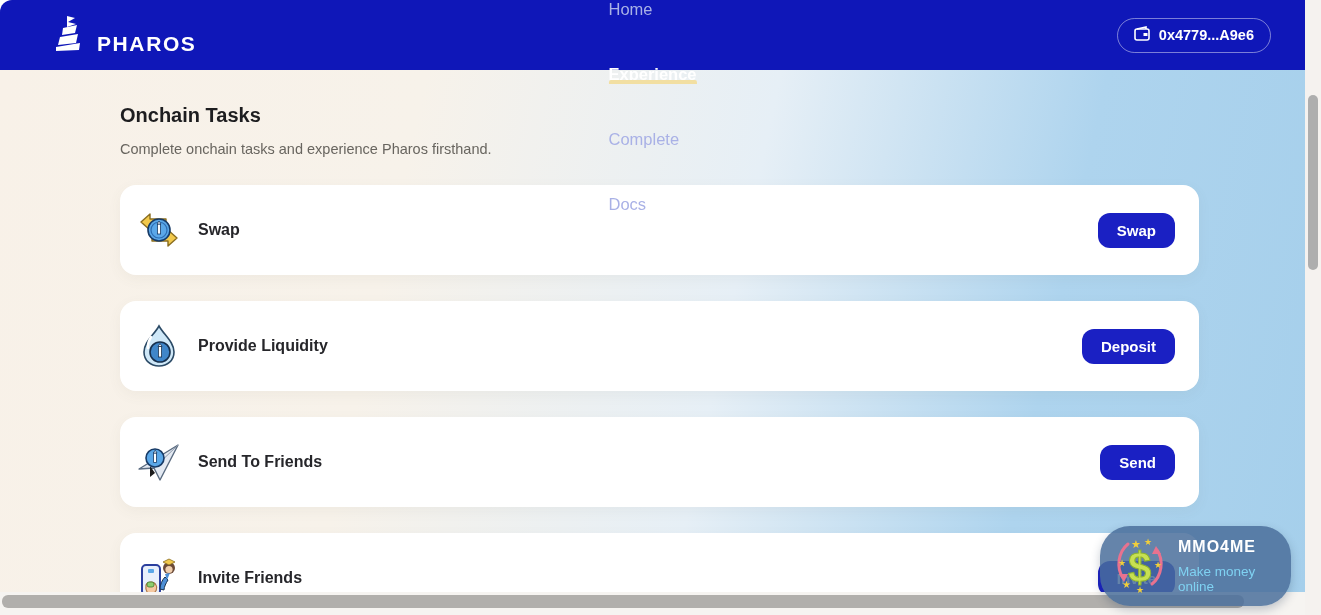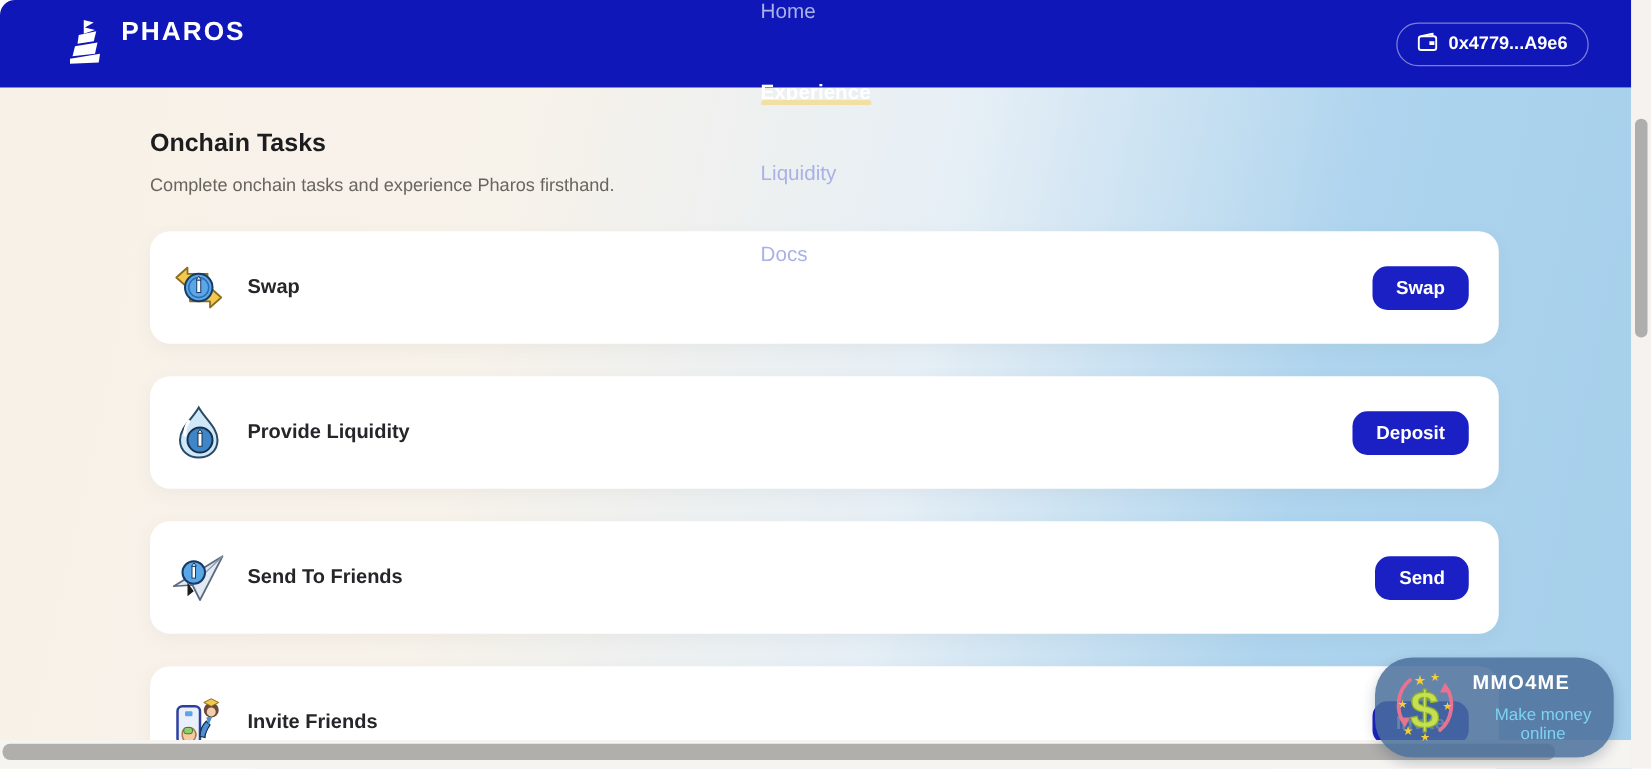--- a/index.html
+++ b/index.html
@@ -11,21 +11,21 @@
     --nav-link:#a9b1e6; --bg-cream:#f8f1e8; --bg-blue:#aed4ee;
     --wm-bg:rgba(74,111,155,0.85); --wm-subtitle:#7fd2f2;
   }
 
   
   .navbar {
     position:absolute; left:0; top:0; width:1305px; height:70px;
     background:var(--navbar); border-top-left-radius:12px;
     display:flex; align-items:center; z-index:10;
   }
-  .brand { display:flex; align-items:flex-start; gap:13px; margin-left:54px; cursor:pointer; }
+  .brand { display:flex; align-items:flex-end; gap:13px; margin-left:54px; cursor:pointer; }
   .brand-name { color:#fff; font-size:21px; font-weight:700; letter-spacing:1.6px; }
   .nav { position:absolute; left:50%; transform:translateX(-50%); display:flex; gap:46px; height:70px;flex-direction:column; }
   .nav-item {
     position:relative; display:flex; align-items:center; height:70px;
     color:var(--nav-link); font-size:16.5px; cursor:pointer;
   }
   .nav-item.active { color:#ffffff; font-weight:700; }
   .nav-item.active .underline {
     position:absolute; left:0; right:0; bottom:0; height:4px;
     background:var(--underline); border-radius:2px 2px 0 0;
@@ -69,21 +69,21 @@
 
   
   .watermark {
     position:absolute; left:1100px; top:526px; width:191px; height:80px;
     background:var(--wm-bg); border-radius:30px; z-index:30;
     display:flex; align-items:center; padding-left:6px;
     box-shadow:0 4px 10px rgba(30,50,80,0.25);
   }
   .wm-text { margin-left:4px; }
   .wm-title { color:#ffffff; font-size:16px; font-weight:800; letter-spacing:1px; }
-  .wm-subtitle { color:var(--wm-subtitle); font-size:13.5px; margin-top:8px;text-align:center; }
+  .wm-subtitle { color:var(--wm-subtitle); font-size:13.5px; margin-top:8px; }
 </style>
 </head>
 <body style="--navbar: #0f17b8; --accent: #1a20c3; --underline: #f2dfa2; --nav-link: #a9b1e6; --bg-cream: #f8f1e8; --bg-blue: #aed4ee; --wm-subtitle: #7fd2f2;">
 
 <div class="navbar">
   <div class="brand">
     <span>
       <svg width="30" height="38" viewBox="0 0 30 38">
         <path d="M13 2 L21 4 L14 8 L22 10 L13 13 Z" fill="#ffffff"></path>
         <path d="M9 14 L23 11 L21 19 L8 21 Z" fill="#ffffff"></path>
@@ -96,21 +96,21 @@
 
   <div class="nav">
     <div class="nav-item">
       <span>Home</span>
     </div>
     <div class="nav-item active">
       <span>Experience</span>
       <span class="underline"></span>
     </div>
     <div class="nav-item">
-      <span>Liquidity</span>
+      <span>Complete</span>
     </div>
     <div class="nav-item">
       <span>Docs</span>
     </div>
   </div>
 
   <button class="wallet-btn">
     <span>
       <svg width="16" height="15" viewBox="0 0 16 15" fill="none">
         <rect x="1" y="3" width="14" height="11" rx="2" stroke="#ffffff" stroke-width="1.6"></rect>

